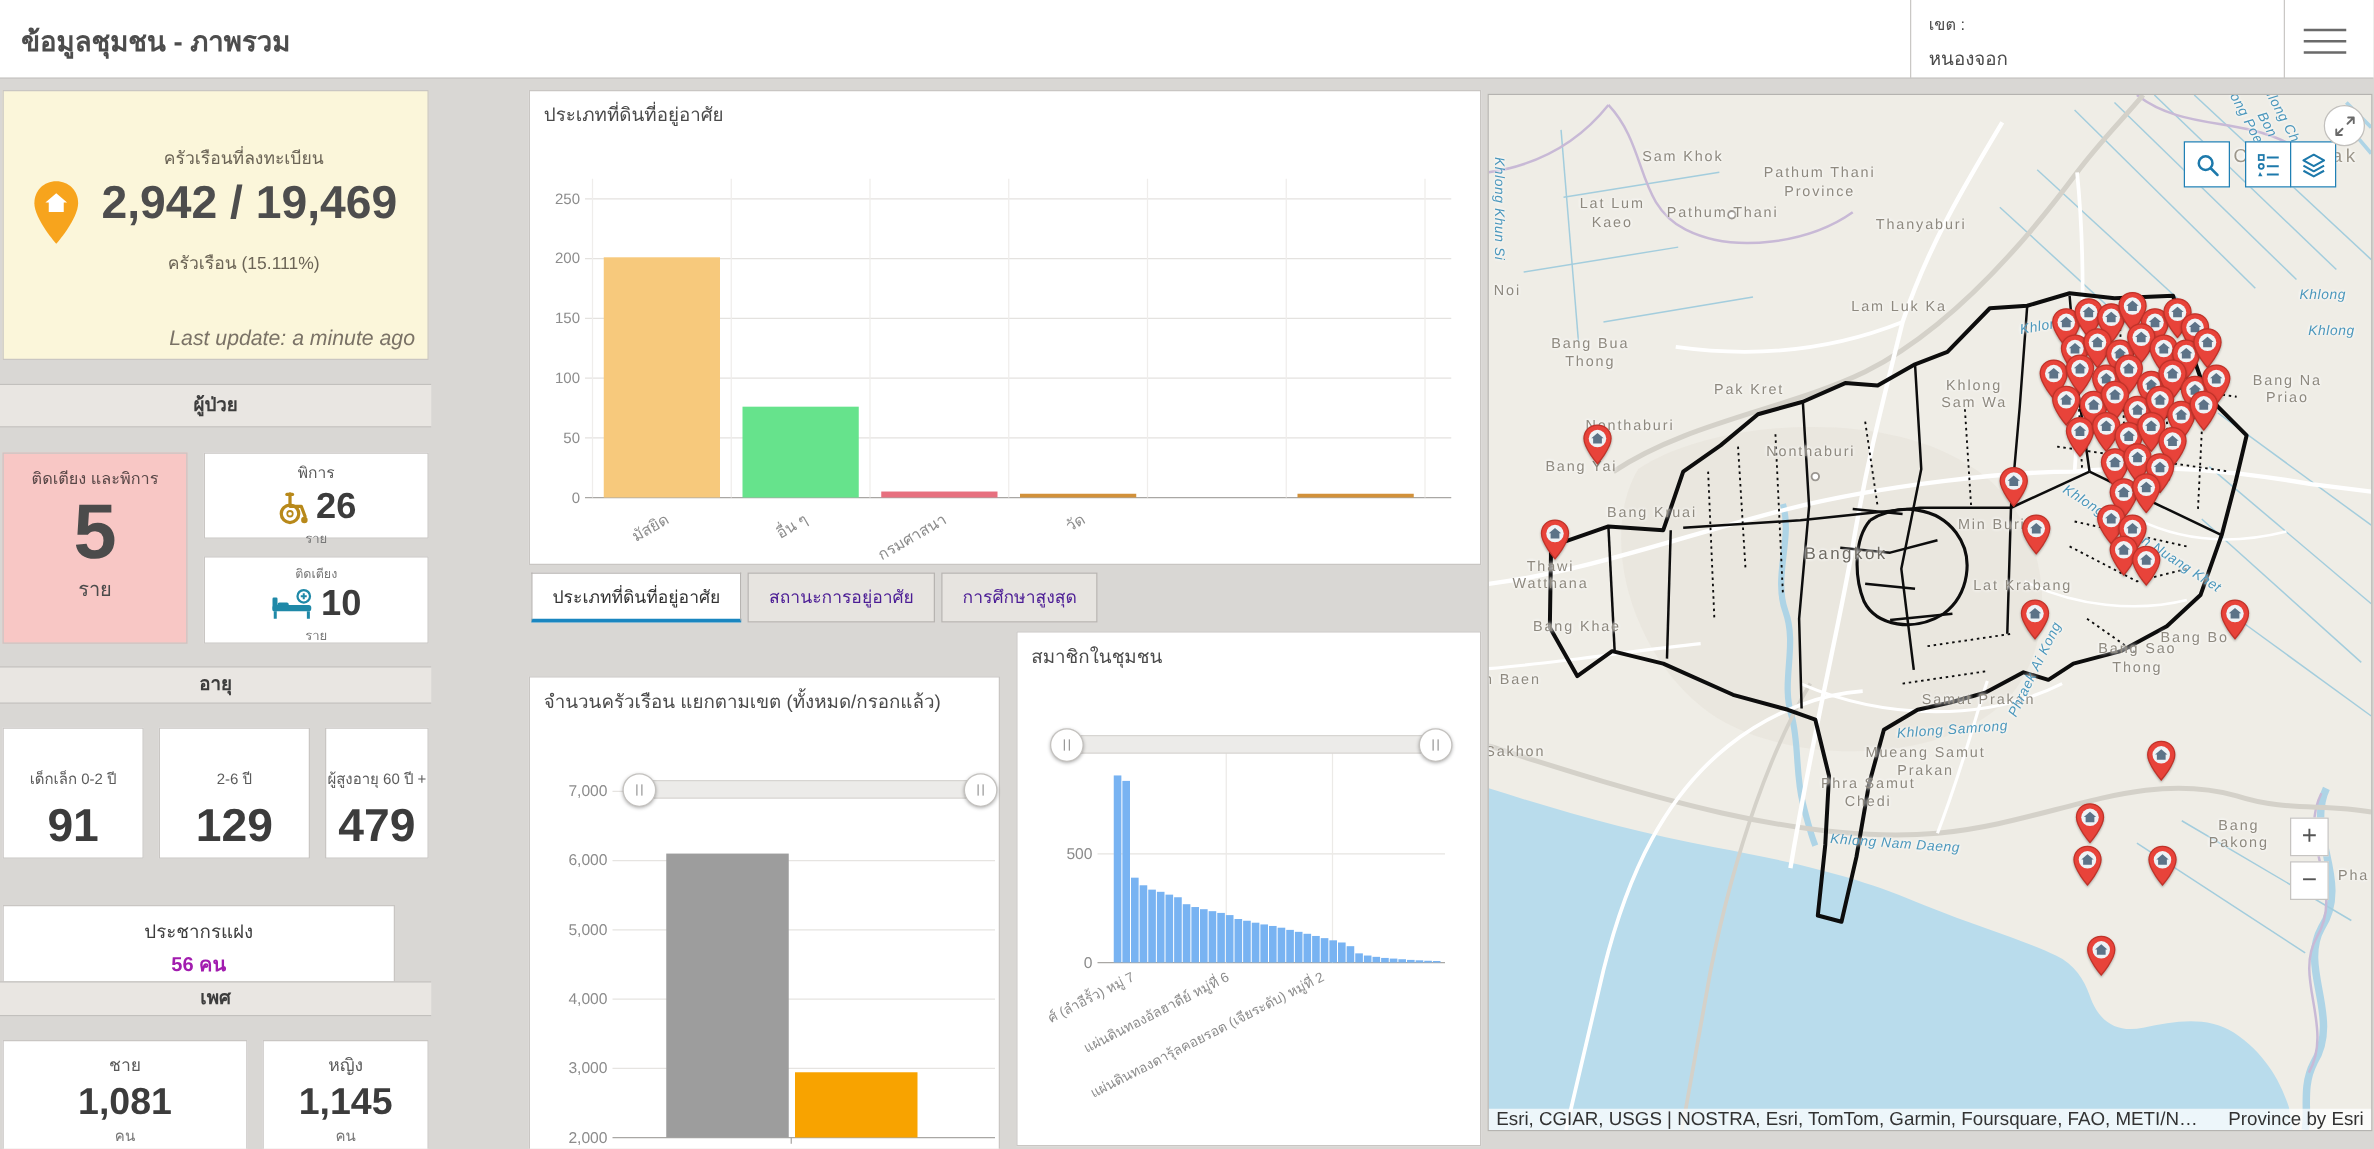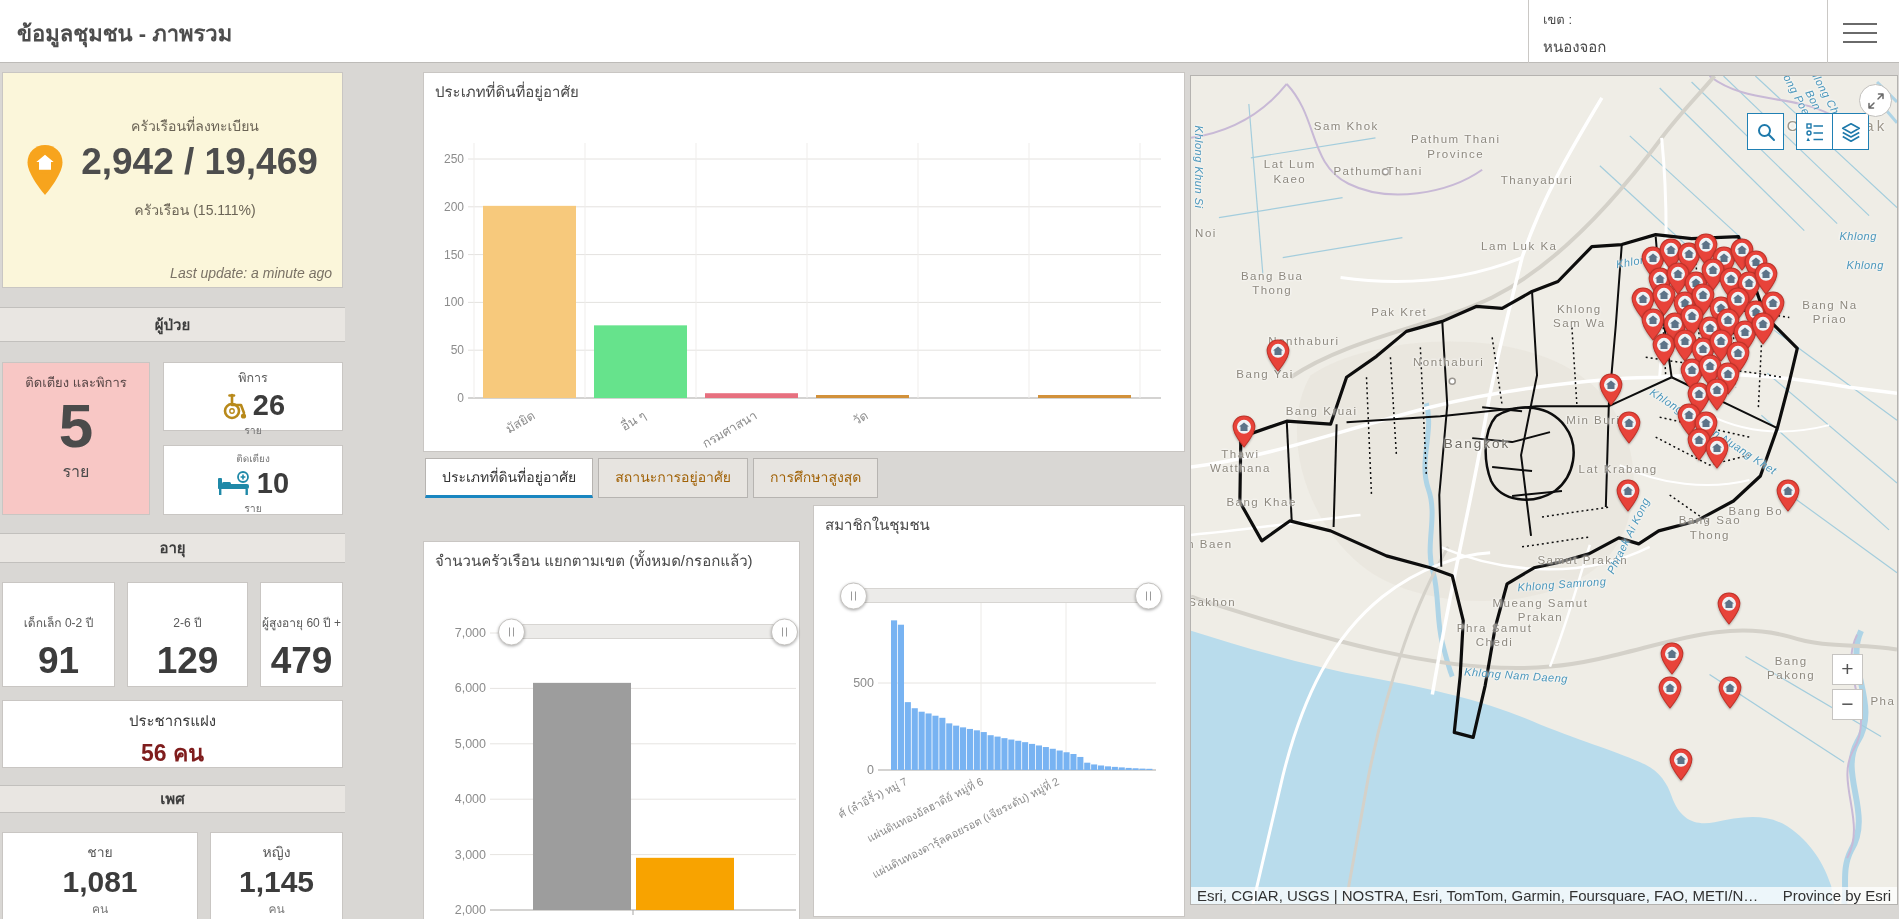--- a/index.html
+++ b/index.html
@@ -17,21 +17,21 @@
 
   
   .card { position:absolute; background:#fff; border:1px solid #c9c6c3; }
   .section-bar { position:absolute; left:0; width:345px; background:#e9e6e2; border-top:1px solid #c2c0bd; border-bottom:1px solid #c2c0bd; text-align:center; font-weight:bold; color:#3d3d3d; font-size:15px; }
 
   
   #card-households { left:2px; top:72px; width:341px; height:216px; background:#fbf6da; }
   #card-households .hh-label { position:absolute; left:55px; right:10px; top:42px; text-align:center; font-size:14px; color:#6b6456; }
   #card-households .hh-value { position:absolute; left:60px; right:6px; top:68px; text-align:center; font-size:37px; font-weight:bold; color:#4d4d4d; }
   #card-households .hh-sub { position:absolute; left:55px; right:10px; top:126px; text-align:center; font-size:14px; color:#6b6456; }
-  #card-households .hh-update { position:absolute; right:10px; bottom:6px; font-size:14px; font-style:italic; color:#7a7266; }
+  #card-households .hh-update { position:absolute; right:10px; bottom:6px; font-size:17px; font-style:italic; color:#7a7266; }
   #hh-pin { position:absolute; left:22px; top:70px; }
 
   #bar-patients { top:307px; height:35px; line-height:33px; }
   #card-bedridden-disabled { left:2px; top:362px; width:148px; height:153px; background:#f8c7c5; text-align:center; }
   #card-bedridden-disabled .small-label { font-size:13px; color:#574646; margin-top:9px; }
   #card-bedridden-disabled .big-value { font-size:62px; font-weight:bold; color:#4b4b4b; line-height:66px; }
   #card-bedridden-disabled .unit { font-size:16px; color:#4b4b4b; }
   #card-disabled { left:163px; top:362px; width:180px; height:69px; text-align:center; }
   #card-bedridden { left:163px; top:445px; width:180px; height:70px; text-align:center; }
   .mini-label { font-size:12.5px; color:#5a5a5a; margin-top:5px; }
@@ -41,42 +41,42 @@
   .mini-unit { font-size:10.5px; color:#777; }
 
   #bar-age { top:533px; height:30px; line-height:28px; }
   .age-card { text-align:center; }
   .age-card .mini-label { margin-top:30px; font-size:12px; white-space:nowrap; overflow:hidden; }
   .age-card .big { font-size:37px; font-weight:bold; color:#3c3c3c; margin-top:8px; }
   #card-age-0 { left:2px; top:582px; width:113px; height:105px; }
   #card-age-1 { left:127px; top:582px; width:121px; height:105px; }
   #card-age-2 { left:260px; top:582px; width:83px; height:105px; }
 
-  #card-hidden-pop { left:2px; top:700px; width:341px; height:68px; text-align:center; }
+  #card-hidden-pop { left:2px; top:724px; width:314px; height:68px; text-align:center; }
   #card-hidden-pop .mini-label { font-size:15px; color:#3d3d3d; margin-top:8px; }
-  #card-hidden-pop .blue { font-size:23px; font-weight:bold; color:#7f1d1d; margin-top:2px; }
+  #card-hidden-pop .blue { font-size:16px; font-weight:bold; color:#a21caf; margin-top:2px; }
 
   #bar-gender { top:785px; height:28px; line-height:26px; }
   .gender-card { text-align:center; }
   .gender-card .mini-label { font-size:14px; margin-top:8px; }
   .gender-card .big { font-size:30px; font-weight:bold; color:#3c3c3c; margin-top:2px; }
   .gender-card .mini-unit { font-size:12px; }
   #card-male { left:2px; top:832px; width:196px; height:95px; }
   #card-female { left:210px; top:832px; width:133px; height:95px; }
 
   
   .chart-card { position:absolute; background:#fff; border:1px solid #c9c6c3; }
   #card-land { left:423px; top:72px; width:762px; height:380px; }
   #card-hh { left:423px; top:505px; width:377px; height:524px;margin-top:36px; }
   #card-members { left:813px; top:505px; width:372px; height:412px; }
   .chart-title { position:absolute; left:11px; top:7px; font-size:15px; color:#4a4a4a; z-index:2; }
   .chart-card svg { position:absolute; left:0; top:0; overflow:visible; }
 
   .tabs { position:absolute; left:425px; top:458px; height:40px; display:flex; gap:5px; z-index: 5; }
-  .tab { padding:0 16px; line-height:37px; font-size:14px; background:#e7e4e0; border:1px solid #b7b4b1; color:#a16207; cursor:pointer; white-space:nowrap; }
+  .tab { padding:0 16px; line-height:37px; font-size:14px; background:#e7e4e0; border:1px solid #b7b4b1; color:#4c1d95; cursor:pointer; white-space:nowrap; }
   .tab.active { background:#fff; border-bottom:3px solid #1a86c0; color:#333; }
 
   .range-slider { position:absolute; height:15px; background:#ecebe9; border:1px solid #d7d5d2; border-radius:8px; z-index:3; }
   #slider-hh { left:78px; top:82px; width:292px; }
   #slider-members { left:30px; top:82px; width:314px; }
   .knob { position:absolute; width:27px; height:27px; border-radius:50%; background:#fff; border:1px solid #c4c2bf; box-shadow:0 1px 3px rgba(0,0,0,.3); top:50%; transform:translateY(-50%); cursor:ew-resize; display:flex; align-items:center; justify-content:center; }
   .knob.left { left:-5px; } .knob.right { right:-5px; }
   .knob .grip { width:5px; height:9px; border-left:1px solid #9a9a9a; border-right:1px solid #9a9a9a; }
 
   

